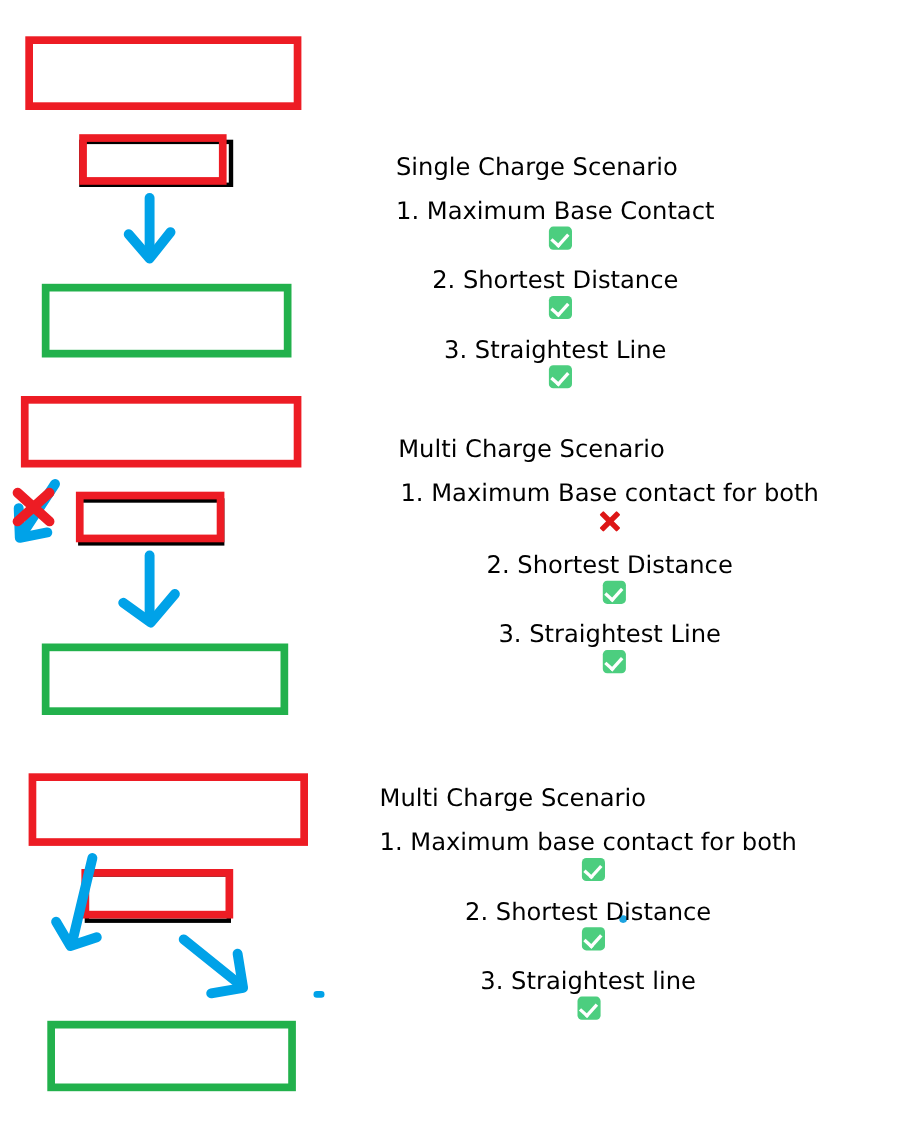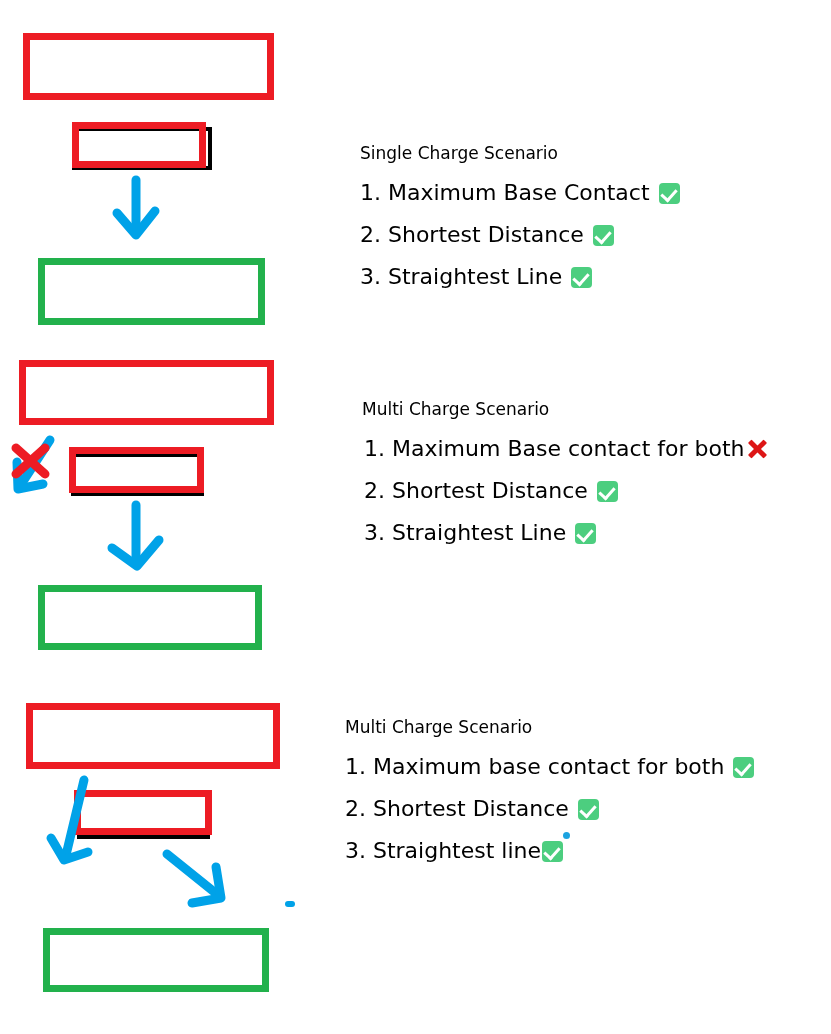--- a/index.html
+++ b/index.html
@@ -34,32 +34,33 @@
     height: 1034px;
     pointer-events: none;
   }
 
   .text-block {
     position: absolute;
     color: #000000;
     font-family: "DejaVu Sans", sans-serif;
   }
   .scn-title {
-    font-size: 17px;
+    font-size: 22px;
     line-height: 26px;
     white-space: nowrap;
     margin-bottom: 14px;
   }
   .scn-item {
     font-size: 22px;
     line-height: 26px;
     white-space: nowrap;
     margin-bottom: 16px;
     display: flex;
     align-items: center;
+    flex-direction: column;
   }
   .scn-item .lbl { display: inline-block; }
 
   
   .mark-check {
     display: inline-block;
     position: relative;
     width: 21px;
     height: 21px;
     border-radius: 4px;

